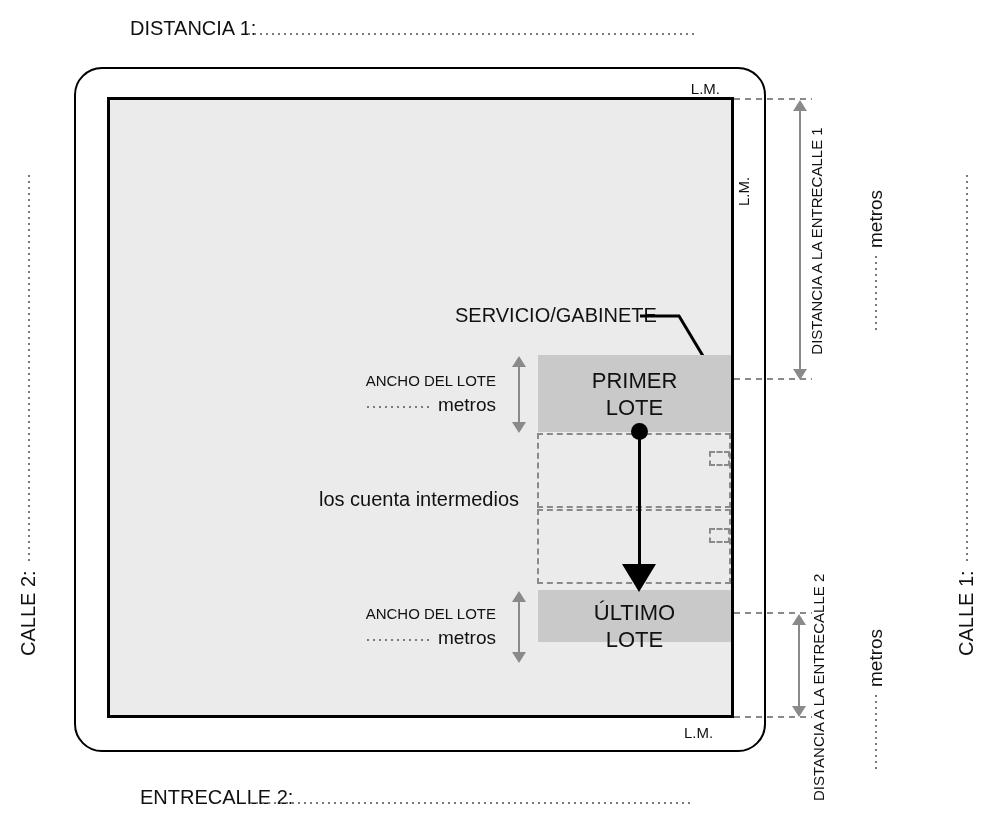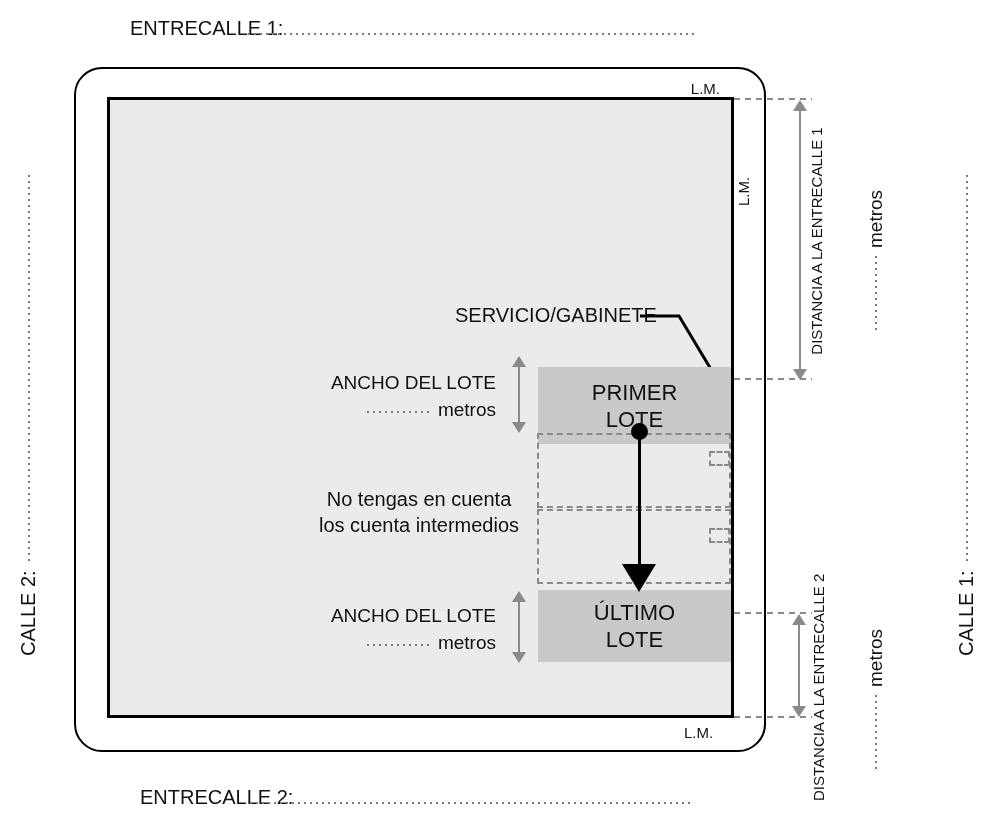--- a/index.html
+++ b/index.html
@@ -11,22 +11,22 @@
   .dotline{height:2px;background:repeating-linear-gradient(90deg,var(--dot-gray,#7a7a7a) 0 2px,transparent 2px 6px);}
   .dashline{height:2px;background:repeating-linear-gradient(90deg,var(--dash-gray,#8a8a8a) 0 6px,transparent 6px 11px);}
   .dotfill{display:inline-block;height:2px;background:repeating-linear-gradient(90deg,var(--dot-gray,#7a7a7a) 0 2px,transparent 2px 6px);}
   
   .vrot{transform:rotate(-90deg);transform-origin:0 0;}
   
   .block-outer{left:74px;top:67px;width:692px;height:685px;border:2px solid #000;border-radius:28px;background:#fff;box-sizing:border-box;}
   .block-inner{left:107px;top:97px;width:627px;height:621px;border:3px solid #000;background:var(--block-fill,#ebebeb);box-sizing:border-box;}
   
   .lot{background:var(--lot-fill,#c9c9c9);text-align:center;font-size:22px;line-height:27px;box-sizing:border-box;}
-  #first-lot{left:538px;top:355px;width:193px;height:77px;padding-top:12px;margin-top:12px;}
-  #last-lot{left:538px;top:590px;width:193px;height:72px;padding-top:9px;}
+  #first-lot{left:538px;top:355px;width:193px;height:77px;padding-top:12px;}
+  #last-lot{left:538px;top:590px;width:193px;height:52px;padding-top:9px;}
   .dashedbox{border:2px dashed var(--dash-gray,#8a8a8a);box-sizing:border-box;}
   #ilot1{left:537px;top:433px;width:194px;height:75px;}
   #ilot2{left:537px;top:509px;width:194px;height:75px;}
   #isq1{left:709px;top:451px;width:21px;height:15px;}
   #isq2{left:709px;top:528px;width:21px;height:15px;}
   .blacksq{background:#000;}
   #svc-sq-1{left:713px;top:371px;width:21px;height:15px;}
   #svc-sq-2{left:715px;top:607px;width:19px;height:13px;}
   
   .varrow{width:16px;}
@@ -45,21 +45,21 @@
   #entrecalle1{left:130px;top:17px;font-size:20px;}
   #entrecalle1-dots{left:248px;top:33px;width:449px;}
   #entrecalle2{left:140px;top:786px;font-size:20px;}
   #entrecalle2-dots{left:250px;top:802px;width:443px;}
   #lm-top{left:664px;top:80px;width:56px;font-size:15px;text-align:right;}
   #lm-right{left:735px;top:206px;width:44px;font-size:15px;}
   #lm-bottom{left:684px;top:724px;font-size:15px;}
   #svc-label{left:455px;top:304px;font-size:20px;}
   #svc-pointer{left:633px;top:306px;}
   .ancho{width:180px;text-align:right;}
-  .ancho .l1{font-size:19px;}
+  .ancho .l1{font-size:15px;}
   .ancho .l2{font-size:19px;margin-top:5px;}
   .ancho .dotfill{width:64px;vertical-align:3px;margin-right:7px;}
   #ancho1{left:316px;top:372px;}
   #ancho2{left:316px;top:605px;}
   #note{left:314px;top:486px;width:210px;text-align:center;font-size:20px;line-height:26px;}
   #dist1{left:808px;top:378px;width:274px;text-align:center;font-size:15px;}
   #dist2{left:810px;top:801px;width:213px;text-align:center;font-size:15px;}
   .vmetros{display:flex;align-items:center;gap:8px;font-size:19px;line-height:24px;}
   .vmetros .dotfill{width:74px;}
   #vmetros1{left:864px;top:330px;}
@@ -67,21 +67,21 @@
   .vstreet{display:flex;align-items:center;gap:9px;font-size:20px;line-height:25px;}
   .vstreet .dotfill{width:386px;}
   #calle2{left:16px;top:656px;}
   #calle1{left:954px;top:656px;}
 </style>
 </head>
 <body>
 
 <div id="canvas">
 
-  <div class="abs lbl" id="entrecalle1">ENTRECALLE 1:</div>
+  <div class="abs lbl" id="entrecalle1">DISTANCIA 1:</div>
   <div class="abs dotline" id="entrecalle1-dots"></div>
 
   <div class="abs block-outer"></div>
   <div class="abs block-inner"></div>
 
   <div class="abs lbl" id="lm-top">L.M.</div>
   <div class="abs lbl vrot" id="lm-right">L.M.</div>
   <div class="abs lbl" id="lm-bottom">L.M.</div>
 
   <div class="abs dashline" style="left:734px;top:98px;width:78px;"></div>
@@ -150,21 +150,20 @@
     <div class="l1 lbl">ANCHO DEL LOTE</div>
     <div class="l2 lbl"><span class="dotfill"></span><span>metros</span></div>
   </div>
   <div class="abs varrow" id="width-arrow-2">
       <i class="hup"></i>
       <i class="shaft"></i>
       <i class="hdn"></i>
     </div>
 
   <div class="abs" id="note">
-    <div>No tengas en cuenta</div>
     <div>los cuenta intermedios</div>
   </div>
 
   <div class="abs lbl" id="entrecalle2">ENTRECALLE 2:</div>
   <div class="abs dotline" id="entrecalle2-dots"></div>
 
   <div class="abs vrot vstreet" id="calle2">
     <span class="lbl">CALLE 2:</span>
     <span class="dotfill"></span>
   </div>

